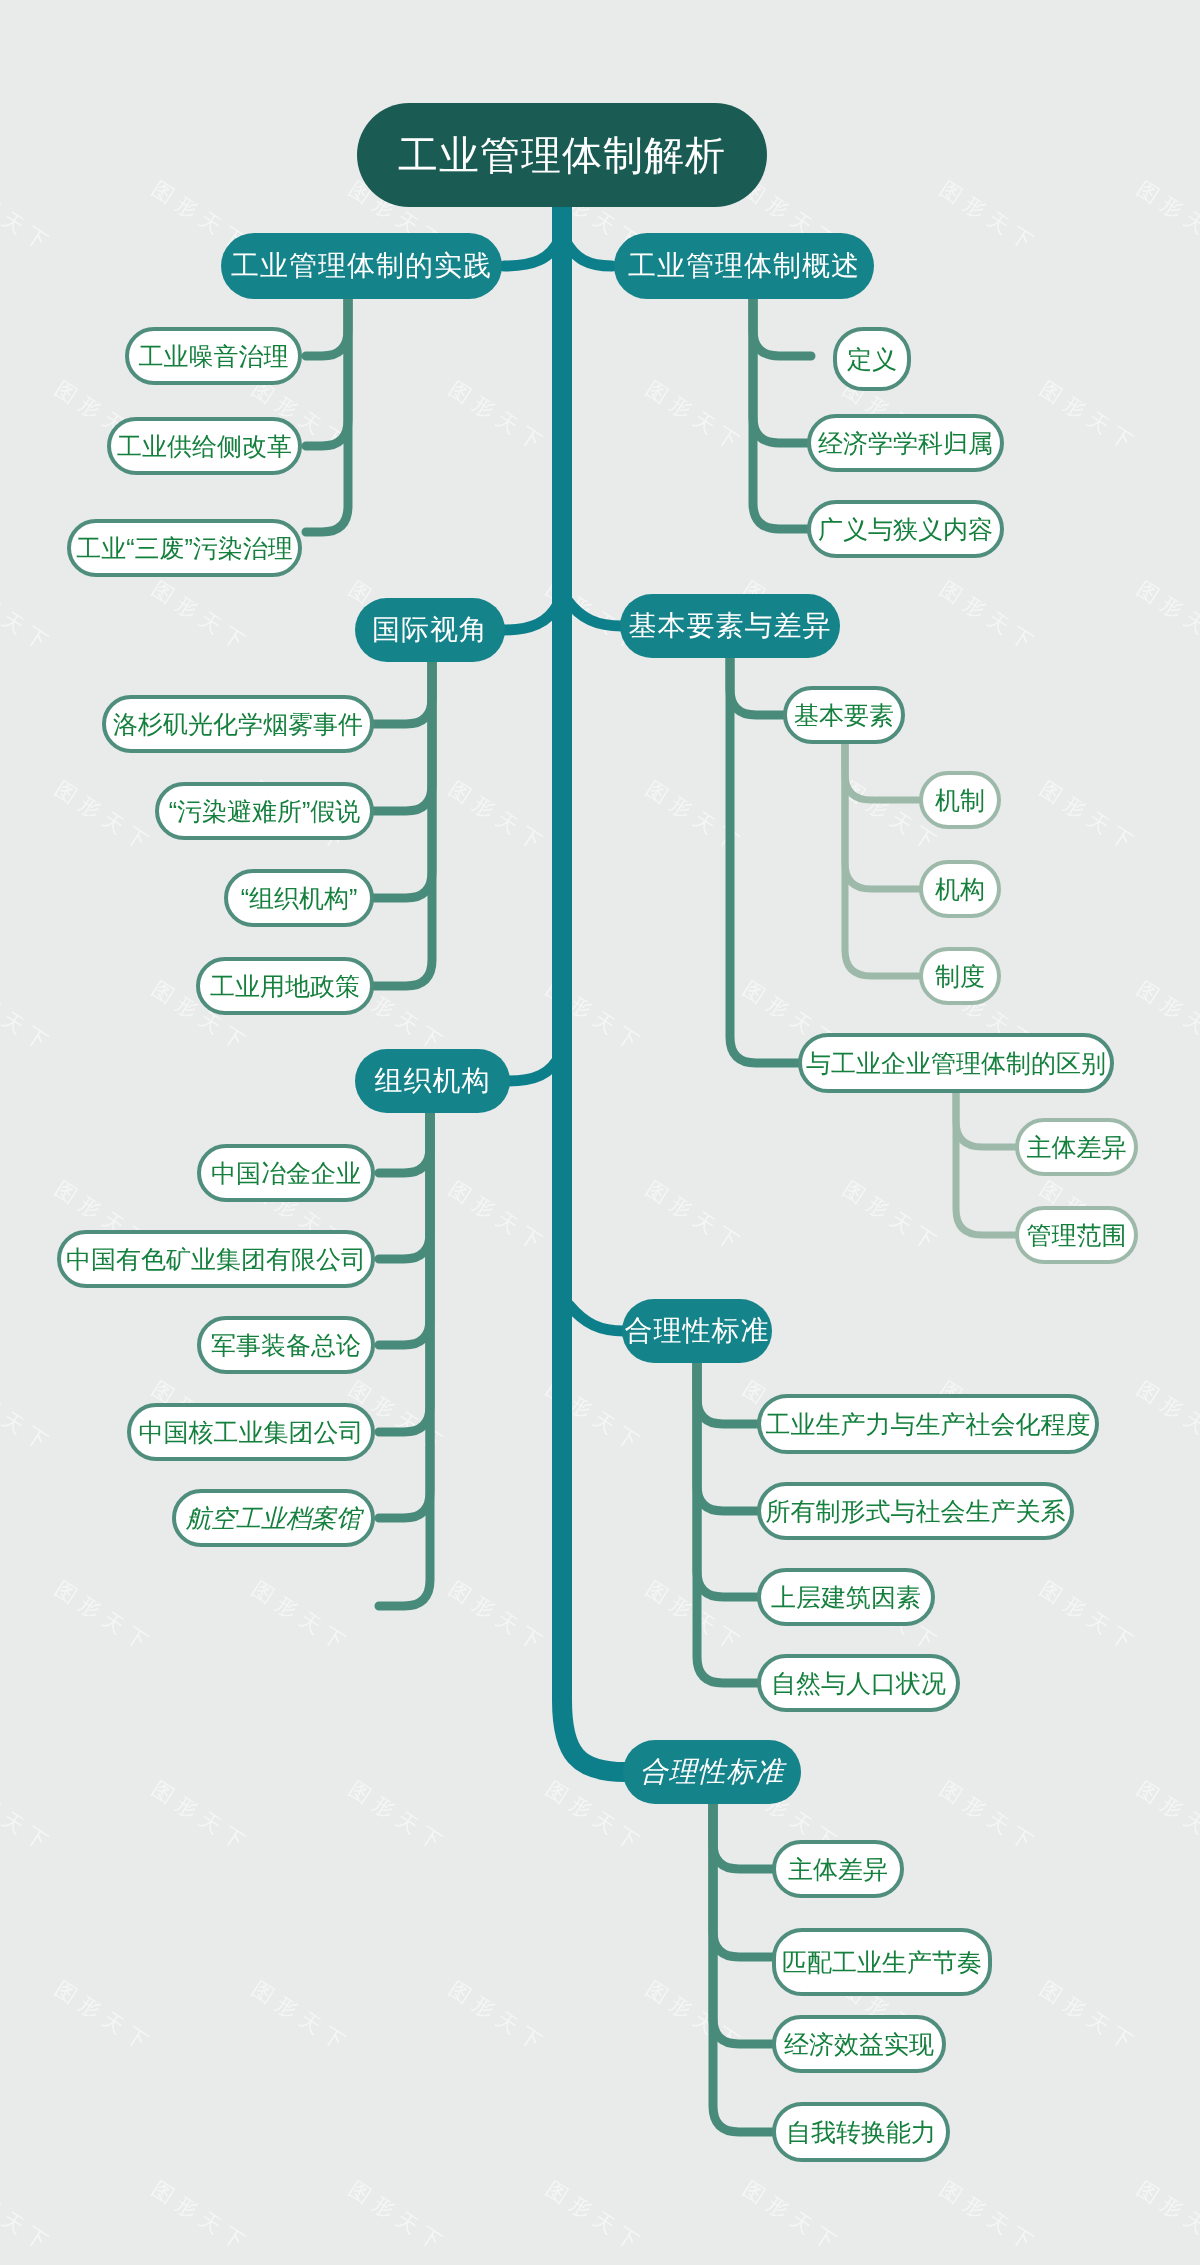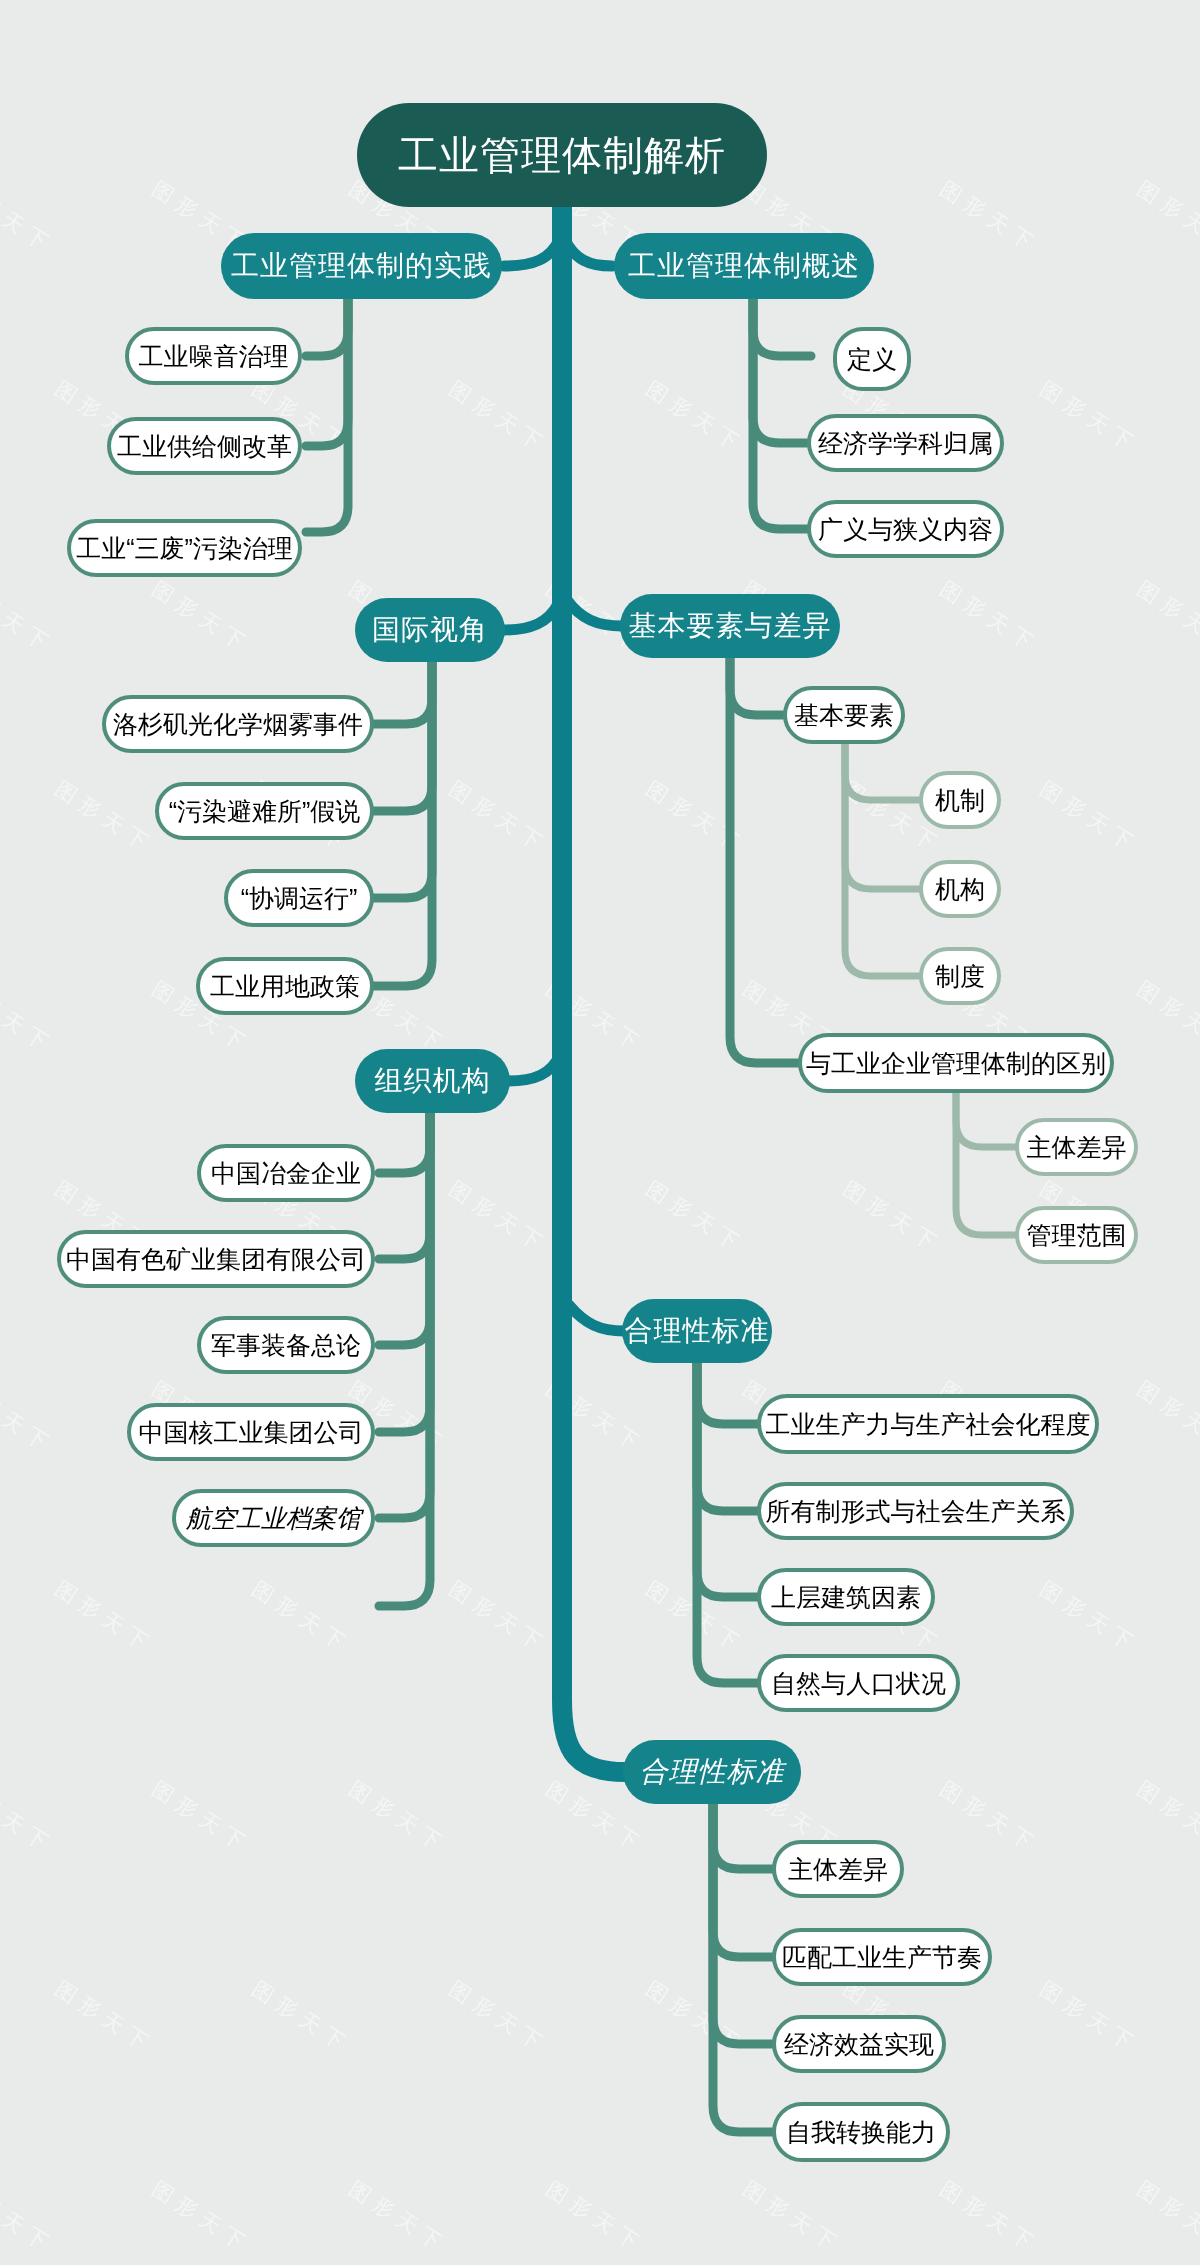--- a/index.html
+++ b/index.html
@@ -22,21 +22,21 @@
   }
   .l0{
     background:#1a5c53;color:#ffffff;font-size:40px;
     border-radius:54px;letter-spacing:1px;
   }
   .l1{
     background:#15838a;color:#ffffff;font-size:28px;
     border-radius:34px;letter-spacing:1px;
   }
   .leaf{
-    background:#ffffff;color:#000000;font-size:25px;
+    background:#ffffff;color:#15803d;font-size:25px;
     border:4px solid #4f8e7d;border-radius:30px;
   }
   .leaf.lt{border-color:#9cb9a9;}
 </style>
 </head>
 <body>
 
 <div class="canvas">
 
   <div class="wm-layer">
@@ -178,21 +178,21 @@
   <div class="node leaf" style="left:125px;top:327px;width:177px;height:58px;">工业噪音治理</div>
   <div class="node leaf" style="left:107px;top:417px;width:195px;height:58px;">工业供给侧改革</div>
   <div class="node leaf" style="left:67px;top:503px;width:235px;height:58px;margin-top:16px;">工业“三废”污染治理</div>
 
   <div class="node leaf" style="left:833px;top:327px;width:78px;height:64px;">定义</div>
   <div class="node leaf" style="left:807px;top:414px;width:197px;height:58px;">经济学学科归属</div>
   <div class="node leaf" style="left:807px;top:500px;width:197px;height:58px;">广义与狭义内容</div>
 
   <div class="node leaf" style="left:102px;top:695px;width:272px;height:58px;">洛杉矶光化学烟雾事件</div>
   <div class="node leaf" style="left:155px;top:782px;width:219px;height:58px;">“污染避难所”假说</div>
-  <div class="node leaf" style="left:224px;top:869px;width:150px;height:58px;">“协调运行”</div>
+  <div class="node leaf" style="left:224px;top:869px;width:150px;height:58px;">“组织机构”</div>
   <div class="node leaf" style="left:196px;top:957px;width:178px;height:58px;">工业用地政策</div>
 
   <div class="node leaf" style="left:783px;top:686px;width:122px;height:58px;">基本要素</div>
   <div class="node leaf lt" style="left:919px;top:771px;width:82px;height:58px;">机制</div>
   <div class="node leaf lt" style="left:919px;top:860px;width:82px;height:58px;">机构</div>
   <div class="node leaf lt" style="left:919px;top:947px;width:82px;height:58px;">制度</div>
   <div class="node leaf" style="left:798px;top:1033px;width:316px;height:60px;">与工业企业管理体制的区别</div>
   <div class="node leaf lt" style="left:1015px;top:1118px;width:123px;height:58px;">主体差异</div>
   <div class="node leaf lt" style="left:1015px;top:1206px;width:123px;height:58px;">管理范围</div>
 
@@ -201,17 +201,17 @@
   <div class="node leaf" style="left:197px;top:1316px;width:178px;height:58px;">军事装备总论</div>
   <div class="node leaf" style="left:127px;top:1403px;width:248px;height:58px;">中国核工业集团公司</div>
   <div class="node leaf" style="left:172px;top:1489px;width:203px;height:58px;font-style:italic;">航空工业档案馆</div>
 
   <div class="node leaf" style="left:757px;top:1394px;width:342px;height:60px;">工业生产力与生产社会化程度</div>
   <div class="node leaf" style="left:757px;top:1482px;width:317px;height:58px;">所有制形式与社会生产关系</div>
   <div class="node leaf" style="left:757px;top:1568px;width:178px;height:58px;">上层建筑因素</div>
   <div class="node leaf" style="left:757px;top:1654px;width:203px;height:58px;">自然与人口状况</div>
 
   <div class="node leaf" style="left:772px;top:1840px;width:132px;height:58px;">主体差异</div>
-  <div class="node leaf" style="left:772px;top:1928px;width:220px;height:58px;">匹配工业生产节奏</div>
+  <div class="node leaf" style="left:772px;top:1928px;width:220px;height:68px;">匹配工业生产节奏</div>
   <div class="node leaf" style="left:772px;top:2015px;width:174px;height:58px;">经济效益实现</div>
   <div class="node leaf" style="left:772px;top:2102px;width:178px;height:60px;">自我转换能力</div>
 
 </div>
 
 </body></html>

